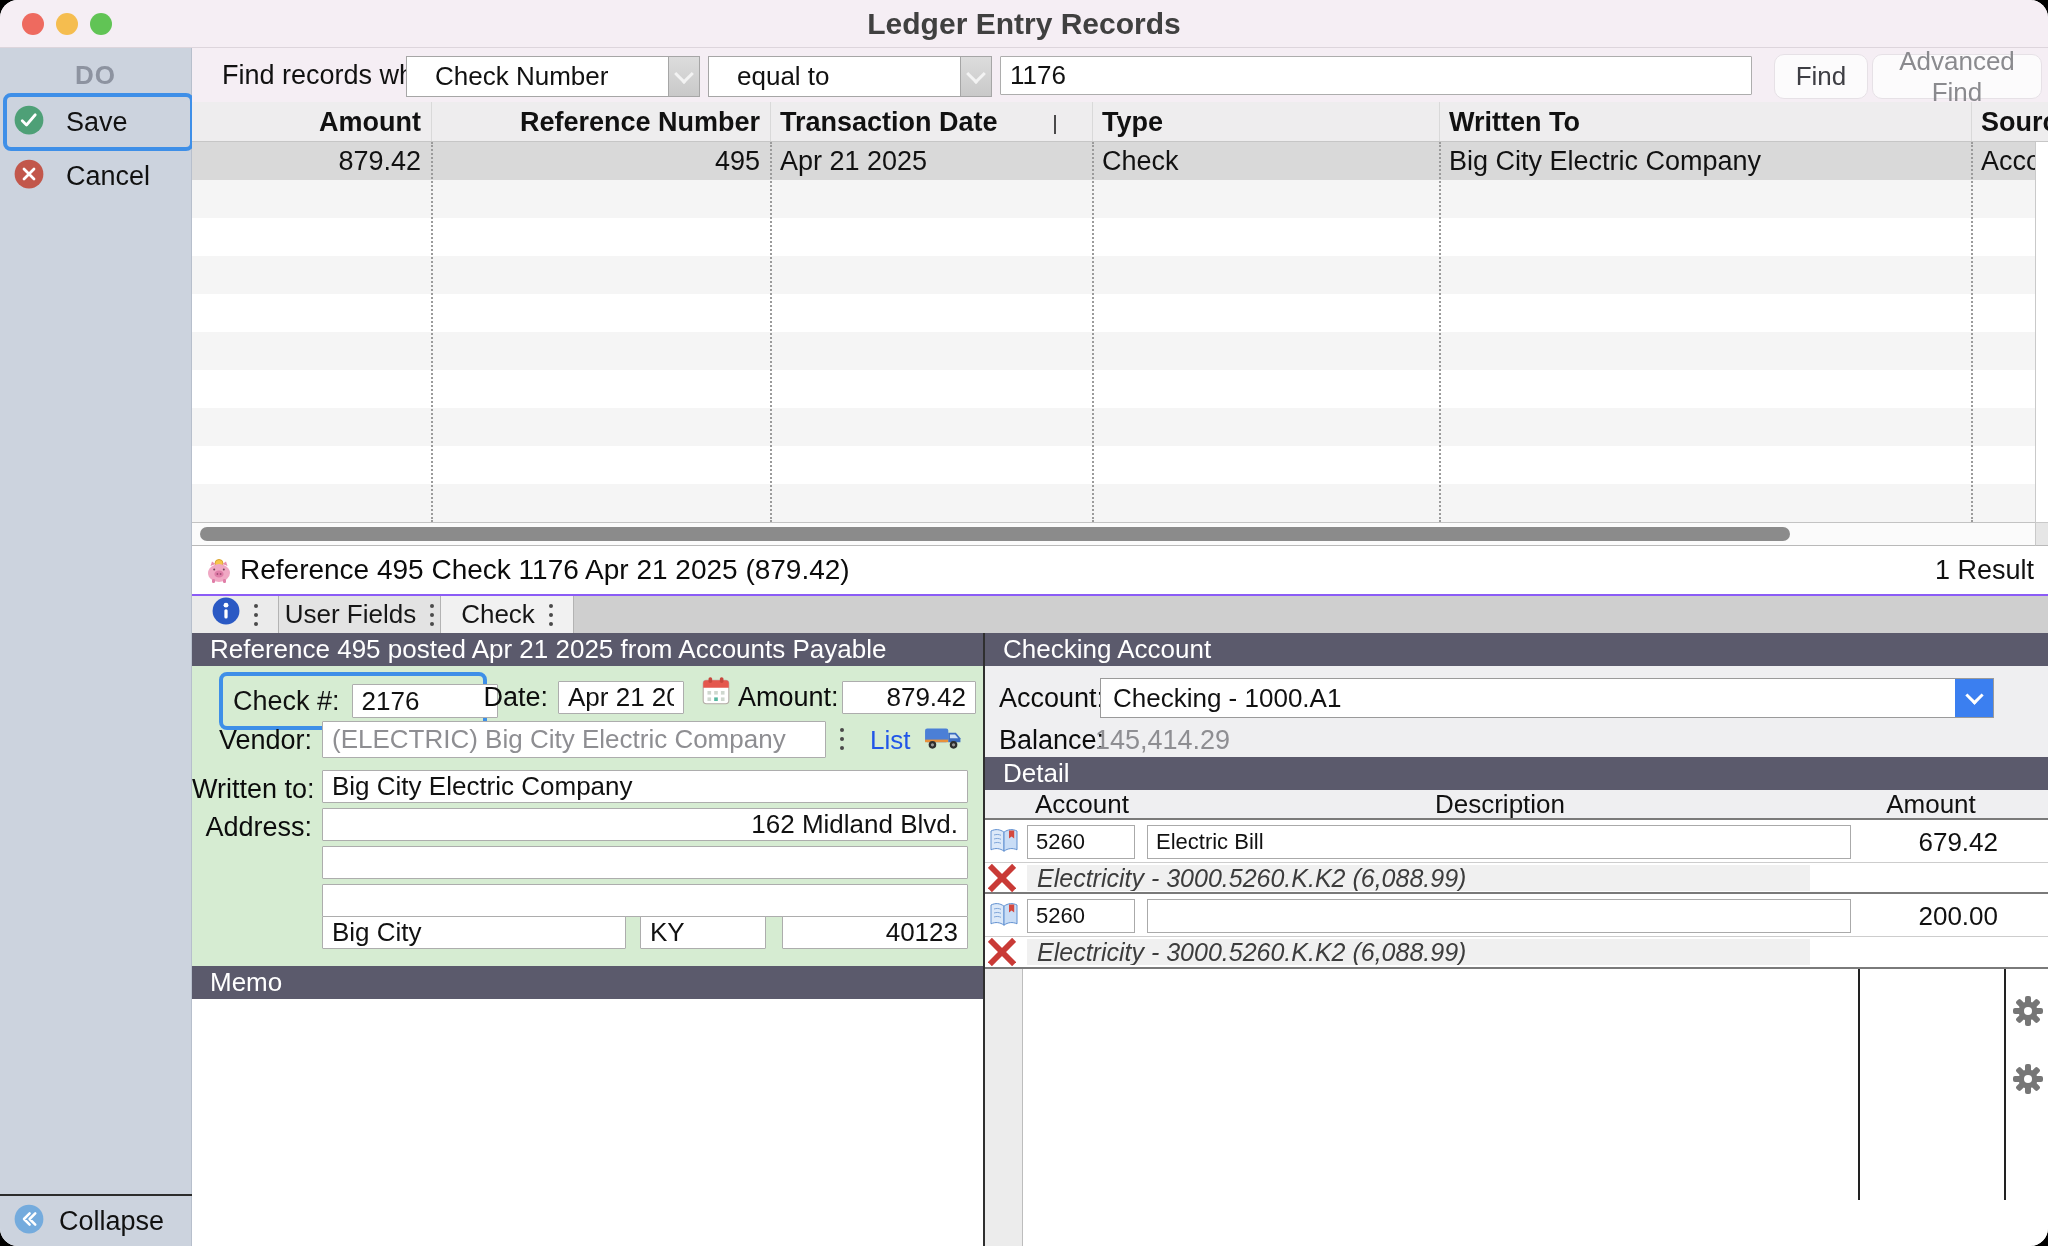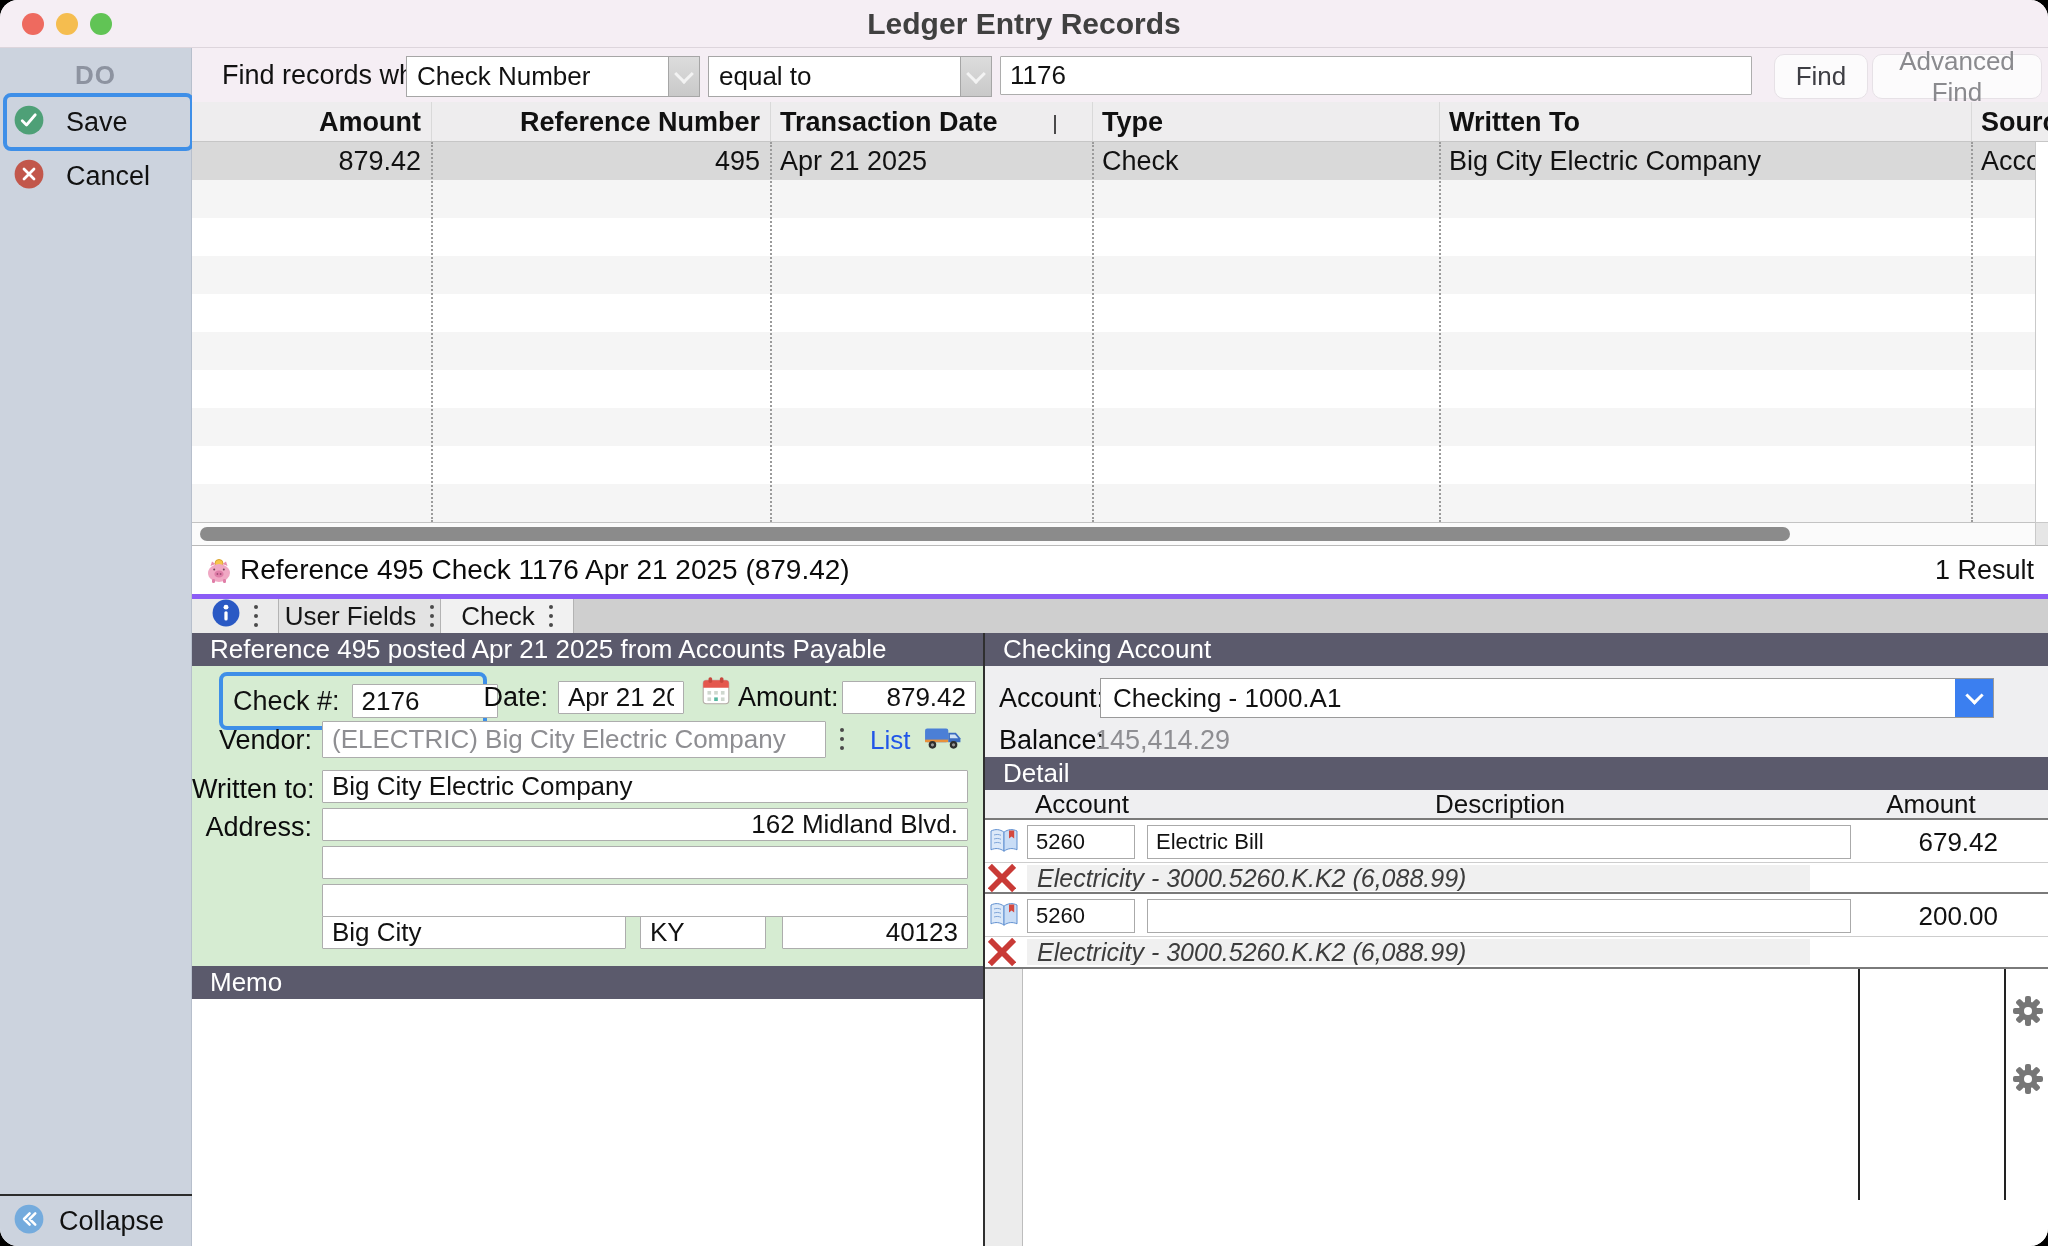--- a/index.html
+++ b/index.html
@@ -15,21 +15,21 @@
   .saverow{position:absolute;left:3px;top:45px;width:183px;height:50px;border:4px solid #3e8fe8;border-radius:8px;display:flex;align-items:center;}
   .cancelrow{position:absolute;left:7px;top:106px;width:176px;height:44px;display:flex;align-items:center;}
   .scicon{margin-left:7px;flex:0 0 auto;}
   .sctext{margin-left:22px;font-size:27px;color:#111;}
   .collapse-div{position:absolute;left:0;bottom:50px;width:192px;border-top:2px solid #2c2c2c;}
   .collapserow{position:absolute;left:0;bottom:0;width:192px;height:50px;display:flex;align-items:center;}
   
   .findbar{left:192px;top:48px;width:1856px;height:54px;background:#f5eef4;}
   .findlbl{position:absolute;left:30px;top:0;height:54px;display:flex;align-items:center;font-size:27px;}
   .sel{position:absolute;top:8px;height:39px;background:#fff;border:1px solid #a6a6a6;display:flex;align-items:stretch;}
-  .sel .txt{flex:1;display:flex;align-items:center;padding-left:10px;font-size:26px;white-space:nowrap;overflow:hidden;}
+  .sel .txt{flex:1;display:flex;align-items:center;padding-left:28px;font-size:26px;white-space:nowrap;overflow:hidden;}
   .sel .btn{width:30px;background:linear-gradient(#dcdcdc,#c9c9c9);border-left:1px solid #a6a6a6;display:flex;align-items:center;justify-content:center;}
   .chev{width:11px;height:11px;border-right:3px solid #f3f3f3;border-bottom:3px solid #f3f3f3;transform:rotate(45deg);margin-top:-5px;}
   .chev.dark{border-color:#4a4a4a;width:10px;height:10px;border-width:3px;}
   .chev.white{border-color:#fff;}
   .inp{position:absolute;box-sizing:border-box;border:1px solid #adadad;background:#fff;font-family:"Liberation Sans",sans-serif;font-size:26px;padding:0 9px;color:#111;border-radius:1px;outline:none;}
   .pillbtn{position:absolute;top:6px;height:43px;background:#fcfbfc;border:1px solid #e6e1e6;border-radius:10px;color:#3e3e44;font-size:26px;display:flex;align-items:center;justify-content:center;cursor:default;}
   
   .thead{left:192px;top:102px;width:1856px;height:40px;background:#eeedee;border-bottom:1px solid #c6c6c6;}
   .th{position:absolute;top:0;height:40px;display:flex;align-items:center;font-size:27px;font-weight:bold;white-space:nowrap;overflow:hidden;box-sizing:border-box;}
   .tbody{left:192px;top:142px;width:1843px;height:380px;background-image:repeating-linear-gradient(to bottom,#fff 0 38px,#f5f5f5 38px 76px);overflow:hidden;}
@@ -38,21 +38,21 @@
   .dsep{position:absolute;top:0;bottom:0;width:0;border-left:2px dotted #9b9b9b;}
   .hsep{position:absolute;top:0;bottom:0;width:0;border-left:1px solid #d9d9d9;}
   .vscroll{left:2035px;top:142px;width:13px;height:380px;background:#fff;border-left:1px solid #c9c9c9;}
   .hscroll{left:192px;top:522px;width:1843px;height:24px;background:#fbfbfb;border-top:1px solid #c3c3c3;border-bottom:1px solid #b9b9b9;}
   .scorner{left:2035px;top:522px;width:13px;height:24px;background:#e6e6e6;border-left:1px solid #c9c9c9;border-top:1px solid #c9c9c9;border-bottom:1px solid #b9b9b9;}
   .thumb{position:absolute;left:8px;top:4px;width:1590px;height:14px;background:#8b8b8b;border-radius:7px;}
   
   .resultrow{left:192px;top:546px;width:1856px;height:48px;background:#fff;}
   .reftitle{position:absolute;left:48px;top:0;height:48px;display:flex;align-items:center;font-size:28px;color:#0b0b0b;white-space:nowrap;}
   .refcount{position:absolute;right:14px;top:0;height:48px;display:flex;align-items:center;font-size:27px;}
-  .tabstrip{left:192px;top:594px;width:1856px;height:39px;background:#cfcfcf;border-top:5px solid #8b5cf6;display:flex;}
+  .tabstrip{left:192px;top:594px;width:1856px;height:39px;background:#cfcfcf;border-top:2px solid #8b5cf6;display:flex;}
   .tabseg{height:100%;display:flex;align-items:center;justify-content:center;gap:14px;border-right:1px solid #b3b3b3;box-sizing:border-box;font-size:26px;color:#161616;}
   .vdots{display:flex;flex-direction:column;gap:5px;}
   .vdots i{width:4px;height:4px;border-radius:50%;background:#4a4a4a;}
   
   .leftpanel{left:192px;top:633px;width:793px;height:729px;background:#c4b5fd;border-right:2px solid #2f2f2f;}
   .bar-dark{background:#5b5a6c;color:#fff;font-size:26px;display:flex;align-items:center;padding-left:18px;box-sizing:border-box;}
   .formheader{position:absolute;left:0;top:0;width:100%;height:33px;}
   .green{position:absolute;left:0;top:33px;width:100%;height:300px;background:#d6ecd2;}
   .lbl{position:absolute;font-size:27px;color:#0c0c0c;line-height:33px;text-align:right;white-space:nowrap;}
   .focusgroup{position:absolute;left:27px;top:6px;width:260px;height:50px;border:4px solid #3e8fe8;border-radius:8px;display:flex;align-items:center;}

